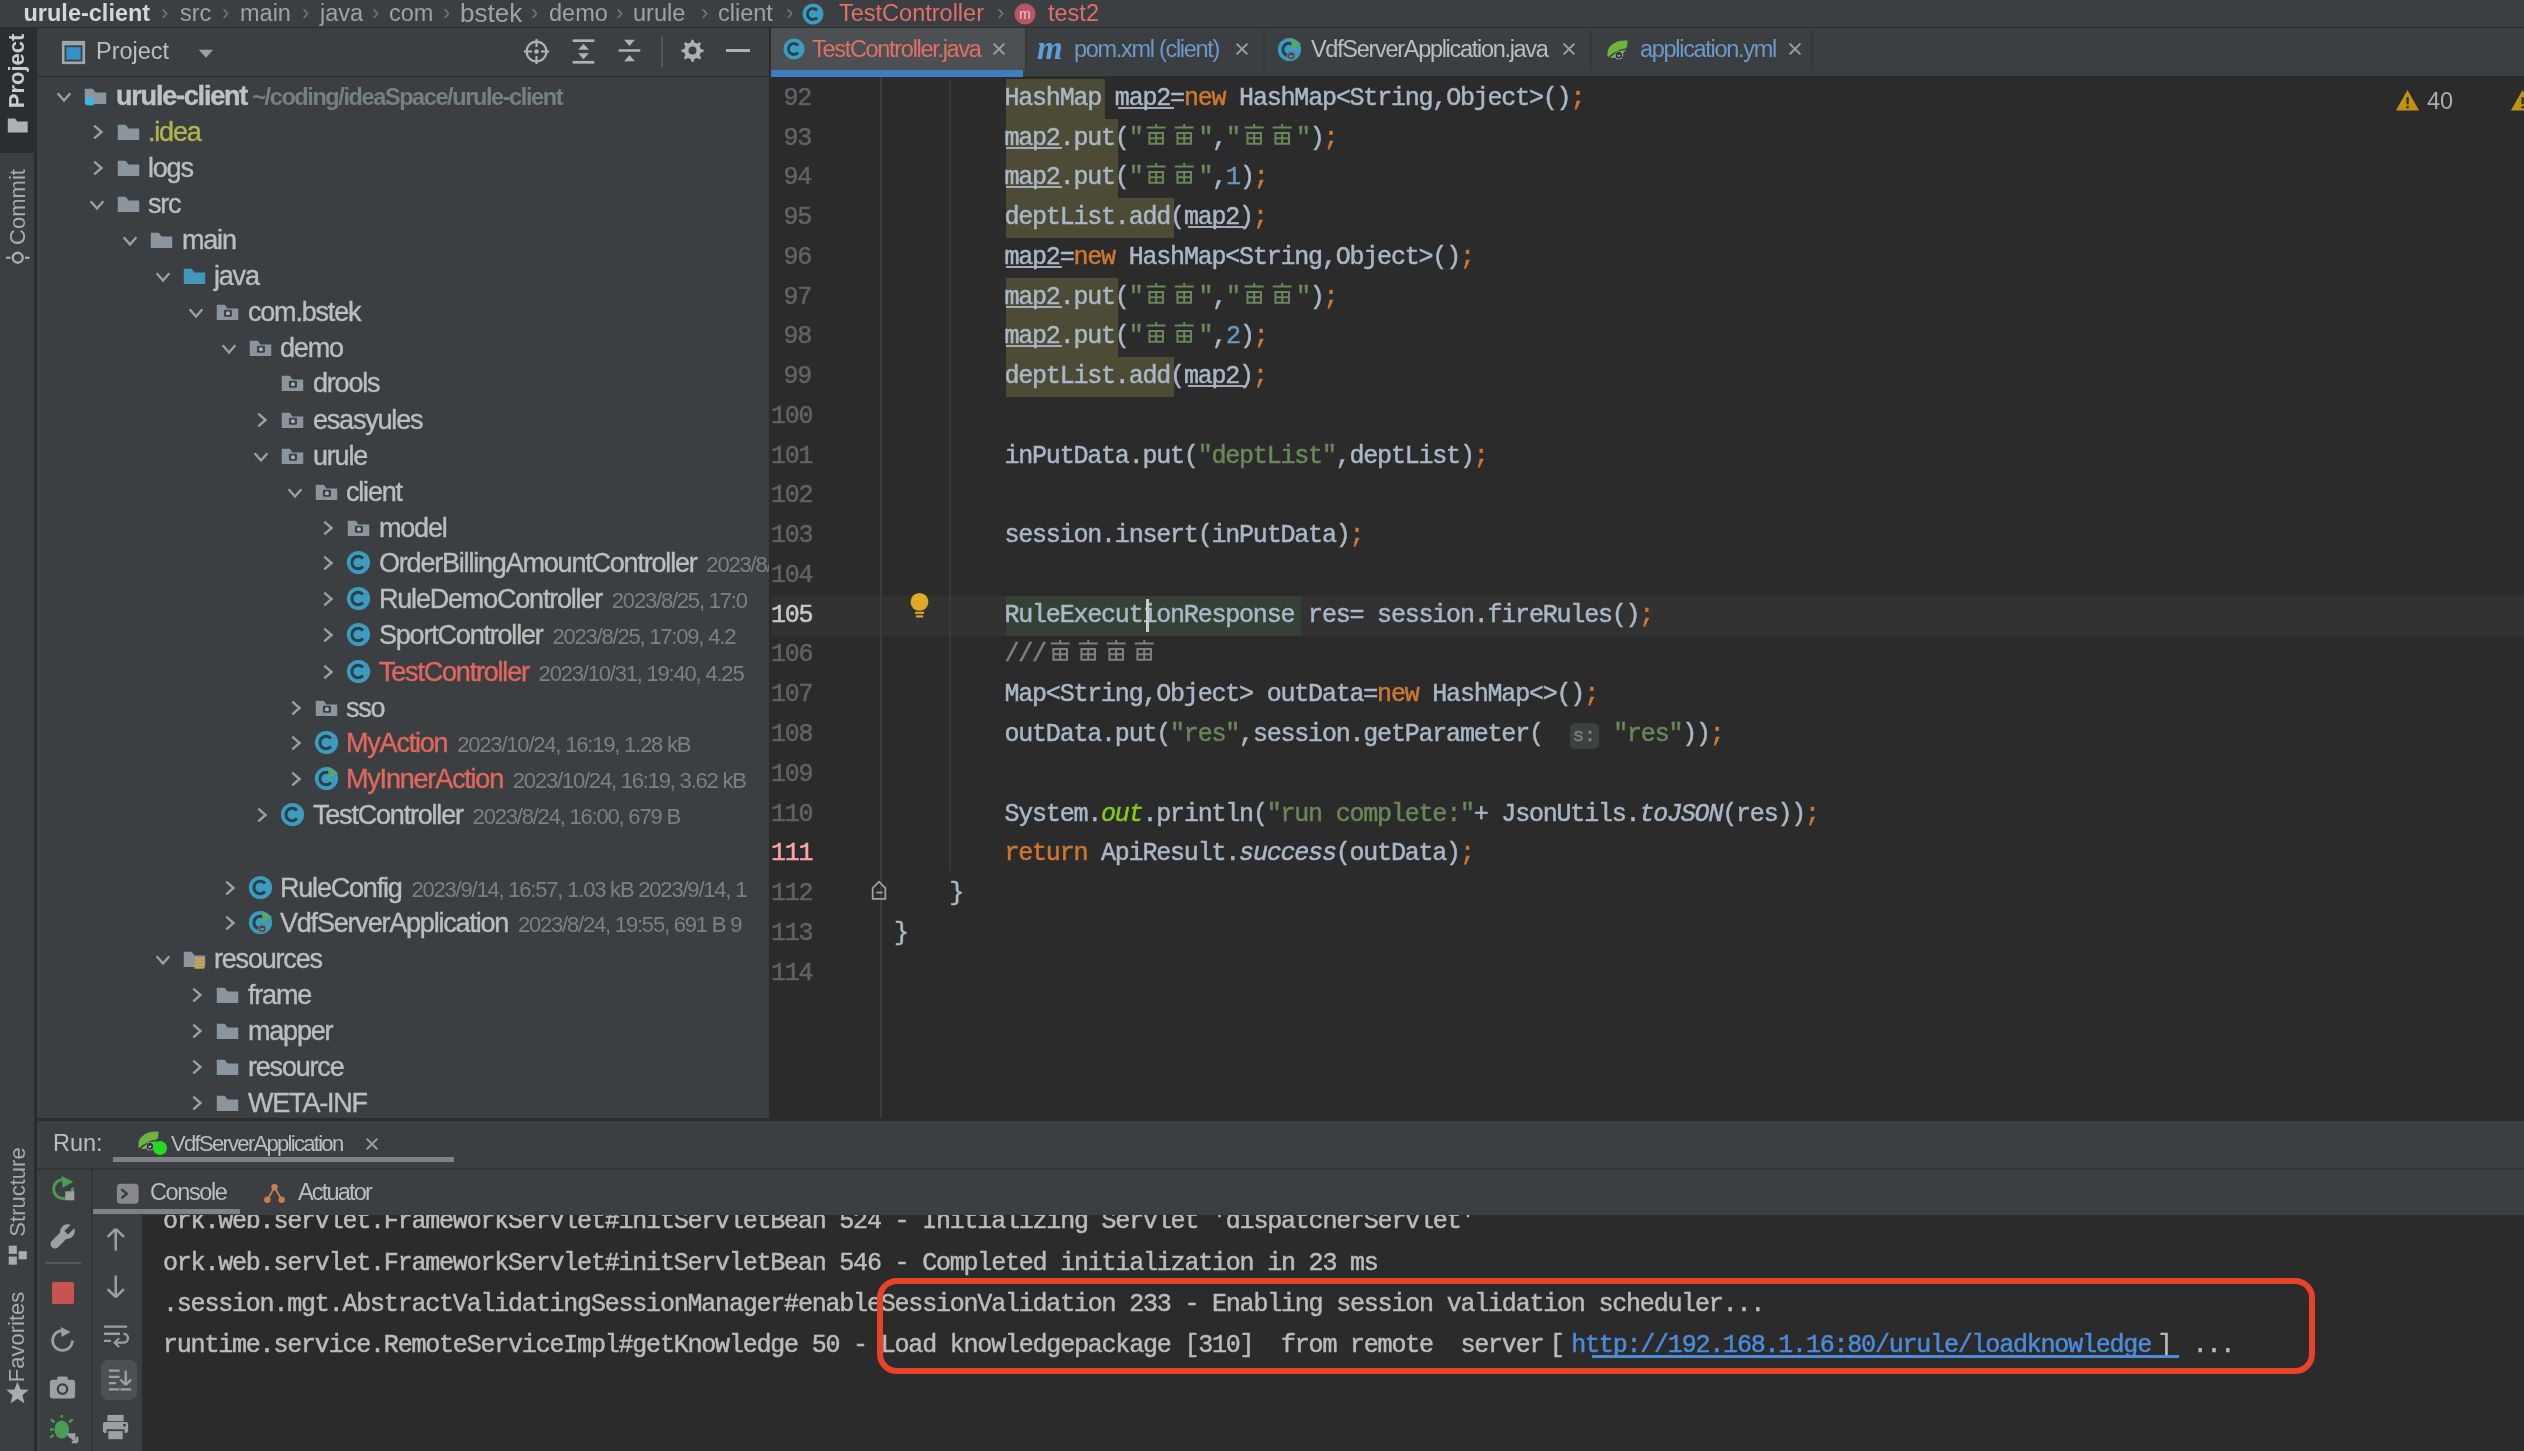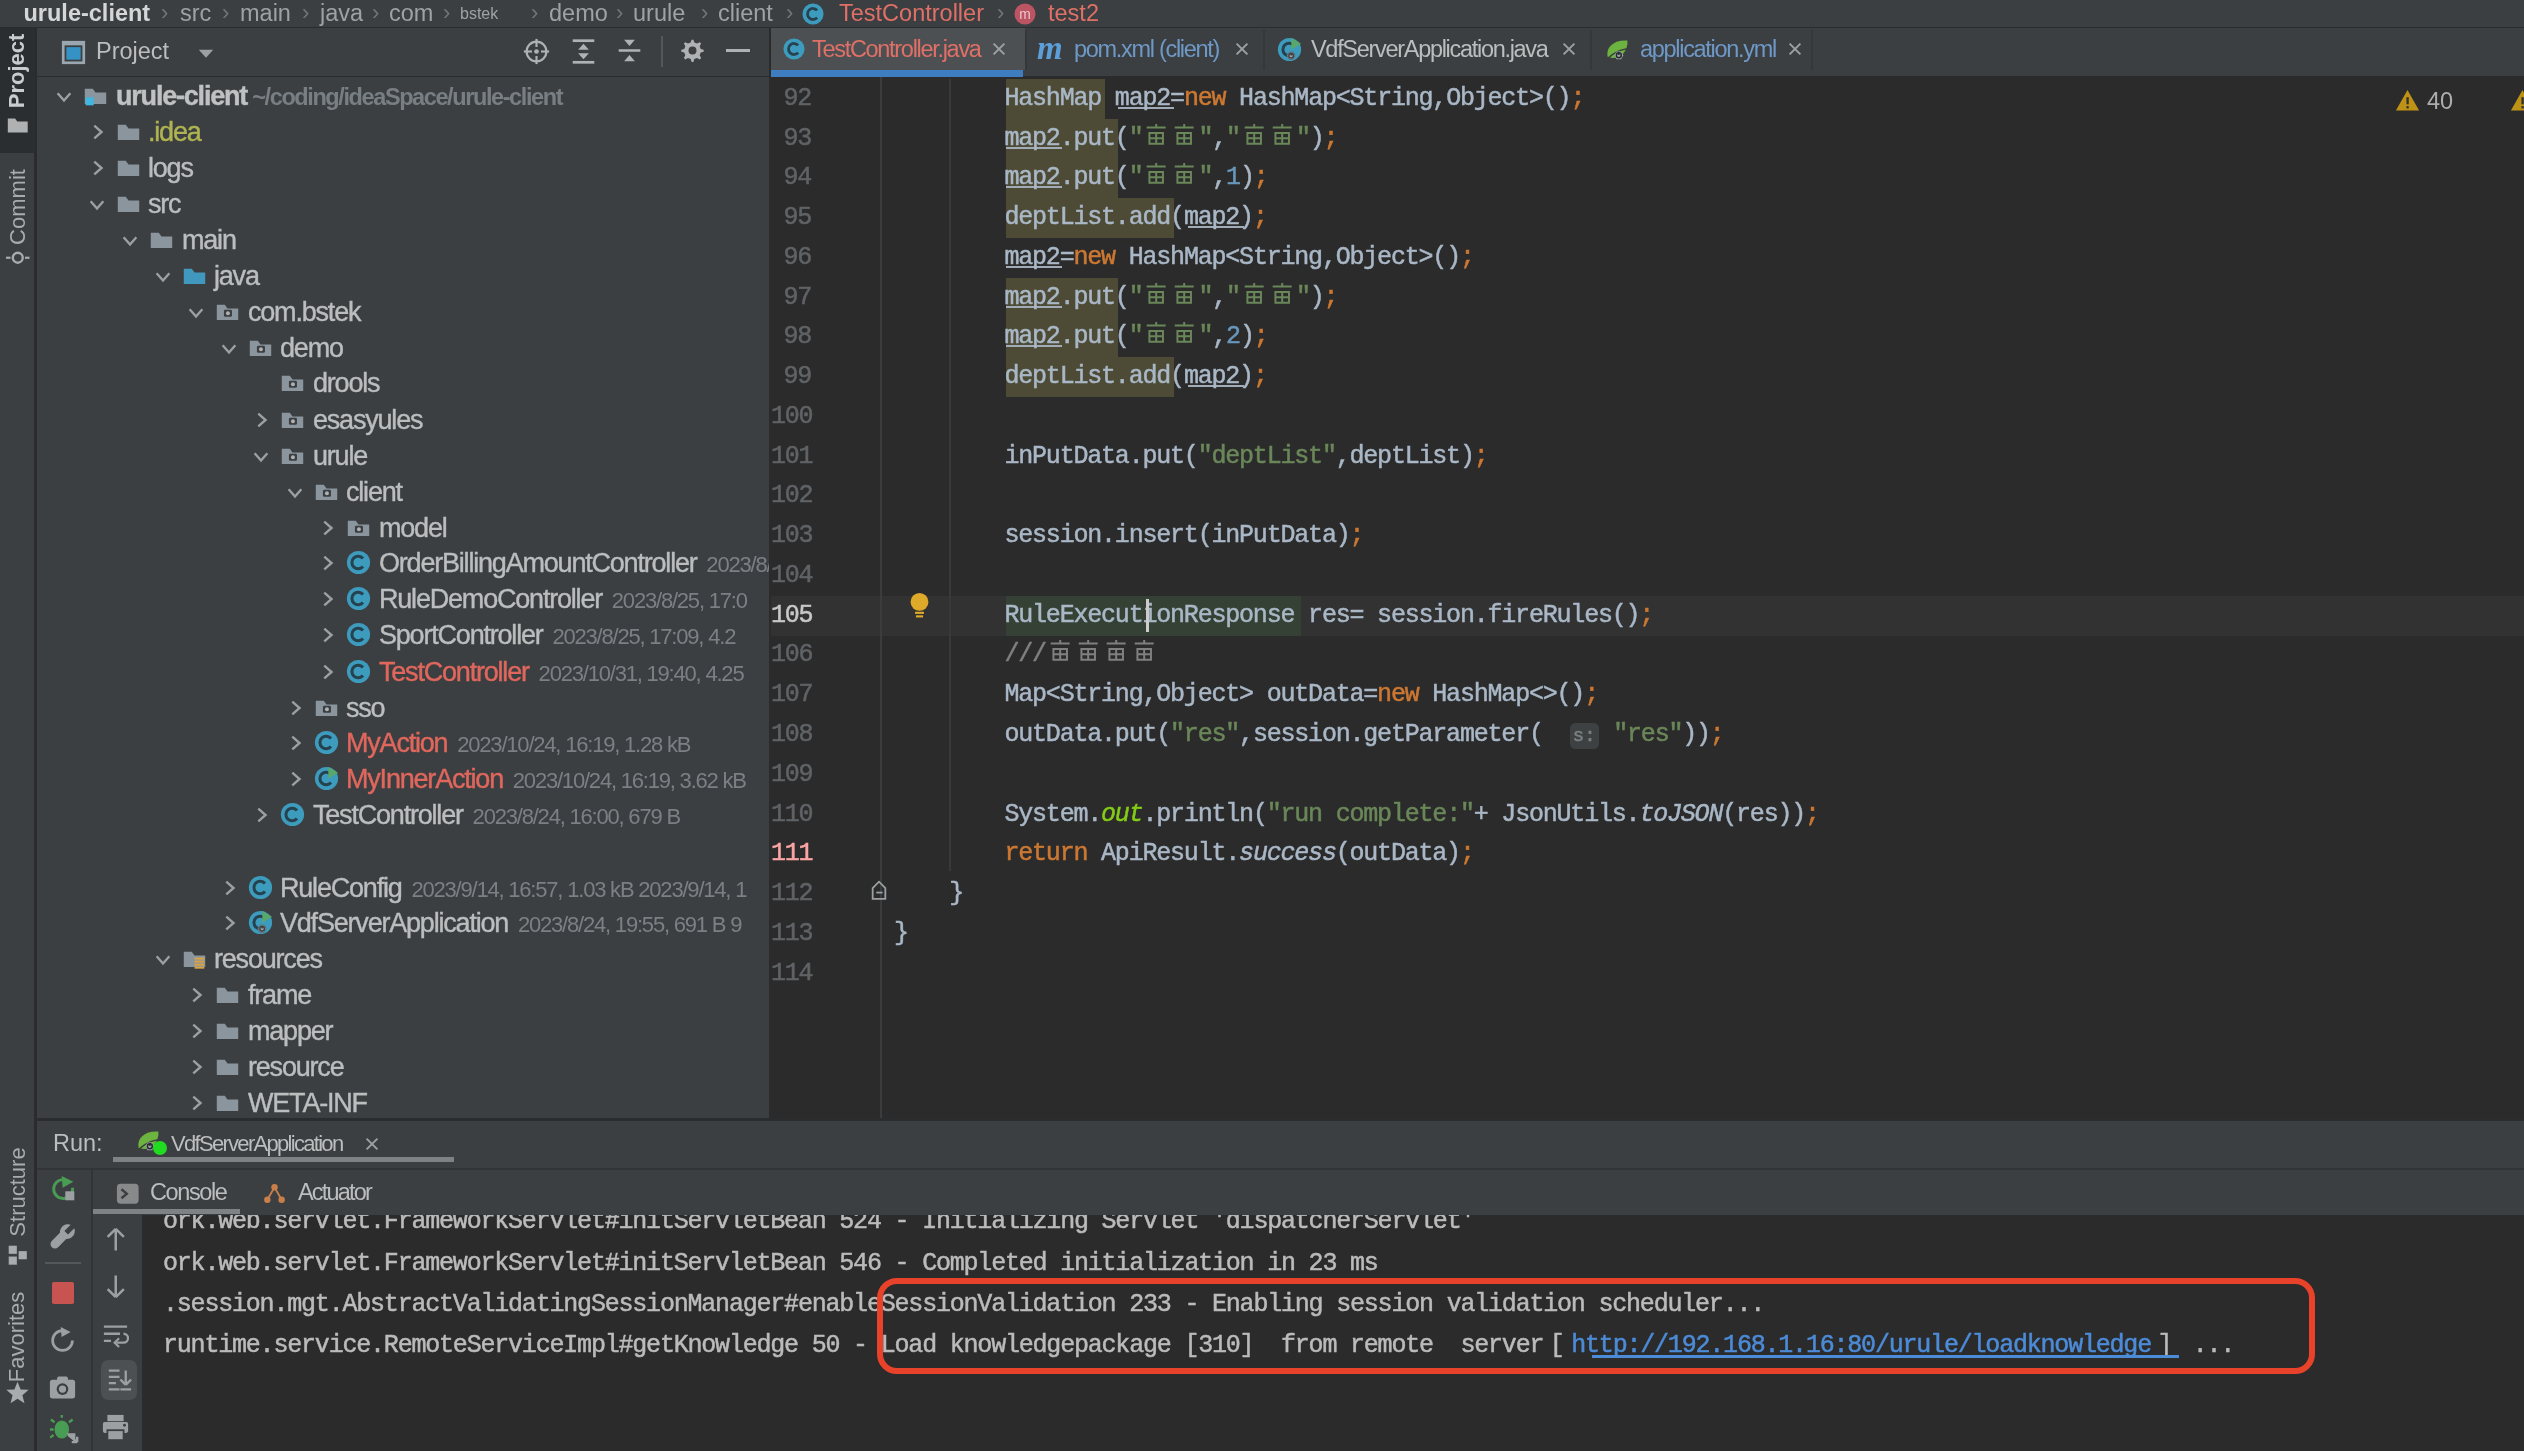--- a/index.html
+++ b/index.html
@@ -18,21 +18,21 @@
 svg{display:block}
 </style></head><body>
 <div id="page">
 
 <div class="abs" style="left:0;top:0;width:2525px;height:28px;background:#3C3F41;border-bottom:1.8px solid #2A2C2D"></div>
 <div class="abs" style="left:23.5px;top:0;height:27px;line-height:27px;font-size:23.5px;font-weight:bold;color:#D4D6D8;white-space:nowrap">urule-client</div>
 <div class="abs" style="left:180px;top:0;height:27px;line-height:27px;font-size:23.5px;font-weight:normal;color:#9EA2A5;white-space:nowrap">src</div>
 <div class="abs" style="left:240px;top:0;height:27px;line-height:27px;font-size:23.5px;font-weight:normal;color:#9EA2A5;white-space:nowrap">main</div>
 <div class="abs" style="left:320px;top:0;height:27px;line-height:27px;font-size:23.5px;font-weight:normal;color:#9EA2A5;white-space:nowrap">java</div>
 <div class="abs" style="left:389px;top:0;height:27px;line-height:27px;font-size:23.5px;font-weight:normal;color:#9EA2A5;white-space:nowrap">com</div>
-<div class="abs" style="left:460px;top:0;height:27px;line-height:27px;font-size:16px;font-weight:normal;color:#9EA2A5;white-space:nowrap">bstek</div>
+<div class="abs" style="left:460px;top:0;height:27px;line-height:27px;font-size:26px;font-weight:normal;color:#9EA2A5;white-space:nowrap">bstek</div>
 <div class="abs" style="left:549px;top:0;height:27px;line-height:27px;font-size:23.5px;font-weight:normal;color:#9EA2A5;white-space:nowrap">demo</div>
 <div class="abs" style="left:633px;top:0;height:27px;line-height:27px;font-size:23.5px;font-weight:normal;color:#9EA2A5;white-space:nowrap">urule</div>
 <div class="abs" style="left:718px;top:0;height:27px;line-height:27px;font-size:23.5px;font-weight:normal;color:#9EA2A5;white-space:nowrap">client</div>
 <div class="abs" style="left:839px;top:0;height:27px;line-height:27px;font-size:23.5px;font-weight:normal;color:#DF7067;white-space:nowrap">TestController</div>
 <div class="abs" style="left:1048px;top:0;height:27px;line-height:27px;font-size:23.5px;font-weight:normal;color:#DF7067;white-space:nowrap">test2</div>
 <div class="abs" style="left:161px;top:-0.9px;height:27px;line-height:27px;font-size:22px;color:#70767A">›</div>
 <div class="abs" style="left:222px;top:-0.9px;height:27px;line-height:27px;font-size:22px;color:#70767A">›</div>
 <div class="abs" style="left:302px;top:-0.9px;height:27px;line-height:27px;font-size:22px;color:#70767A">›</div>
 <div class="abs" style="left:372px;top:-0.9px;height:27px;line-height:27px;font-size:22px;color:#70767A">›</div>
 <div class="abs" style="left:443px;top:-0.9px;height:27px;line-height:27px;font-size:22px;color:#70767A">›</div>

